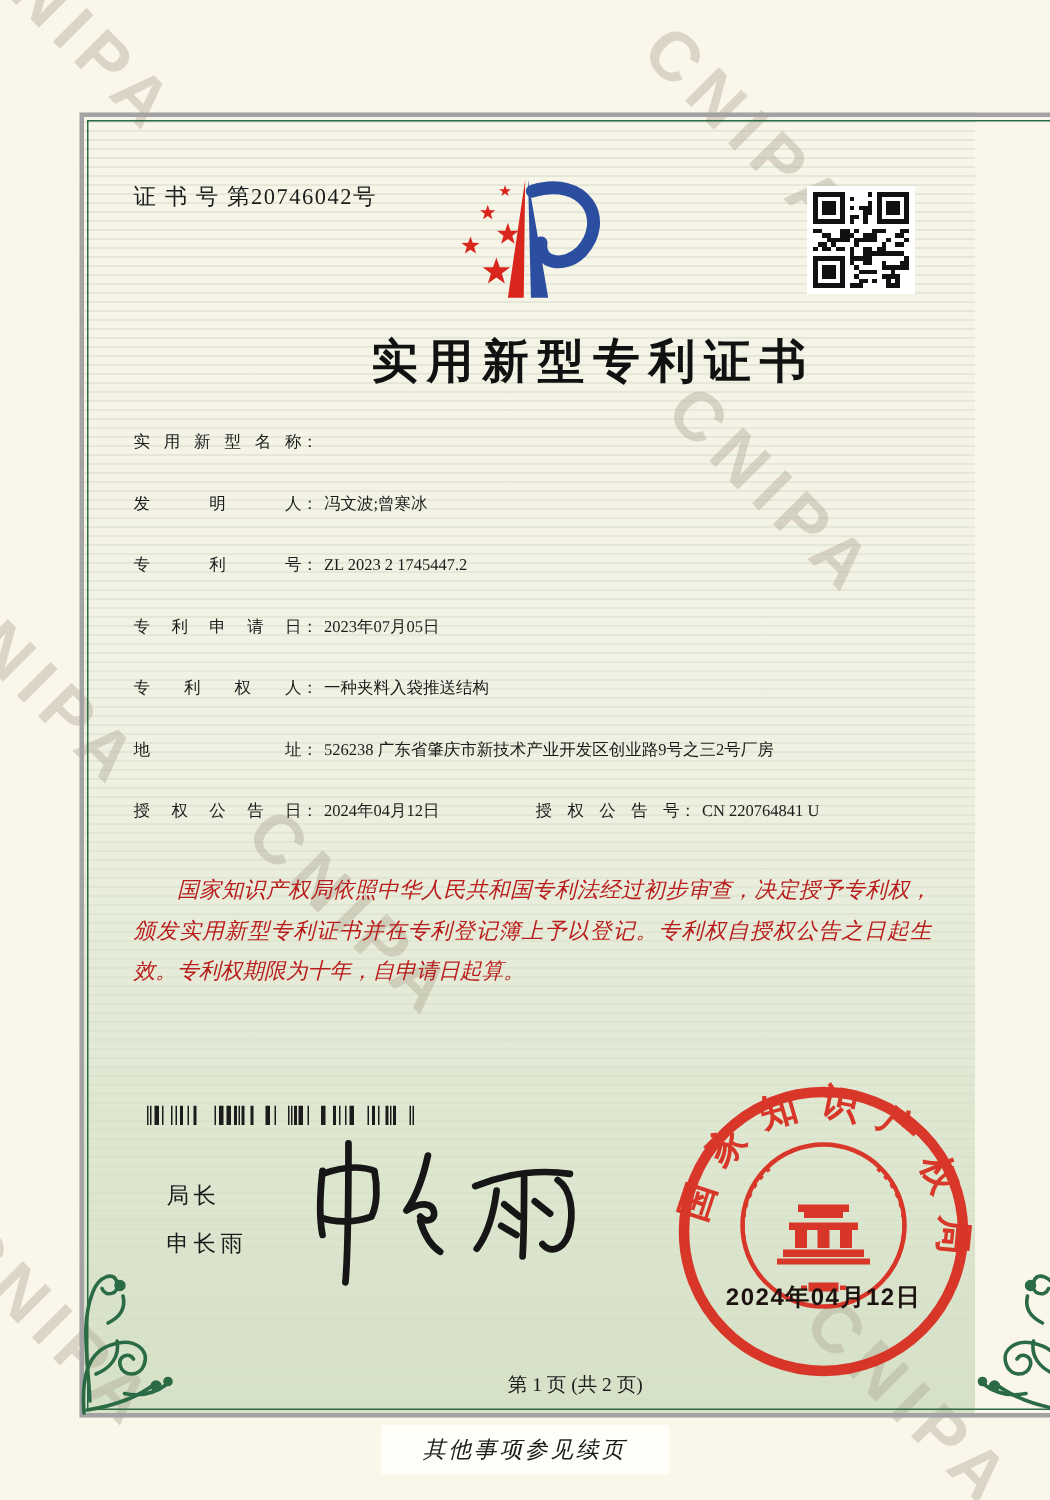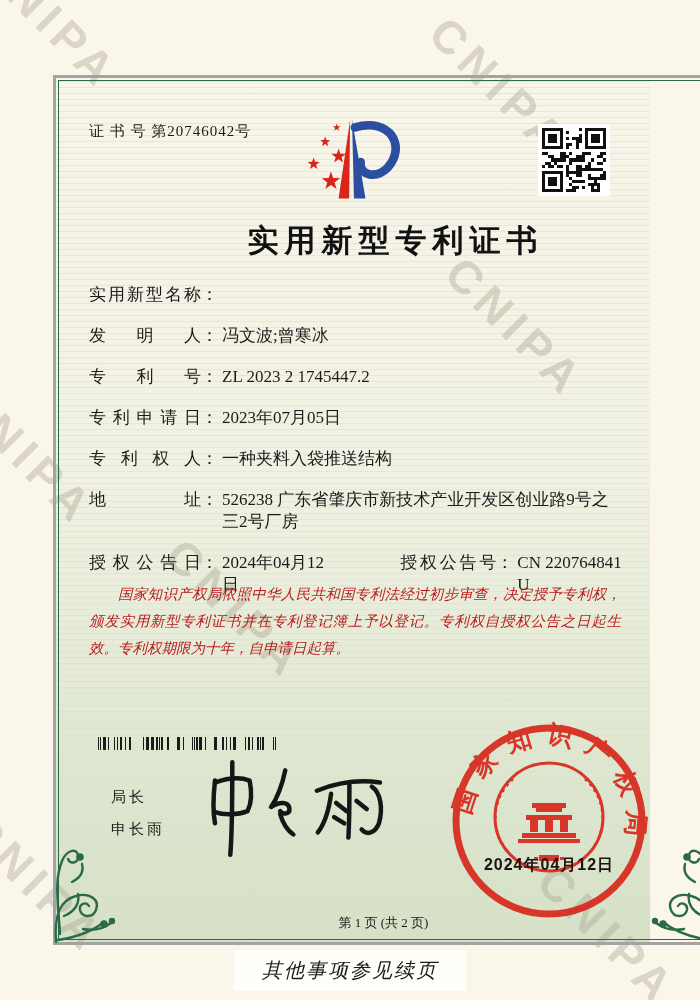--- a/index.html
+++ b/index.html
@@ -46,21 +46,21 @@
   .qr{
     position:absolute; left:482px; top:46px; width:72px; height:72px;
     background:#fff; padding:4px;
   }
   .title{
     position:absolute; left:12px; top:142px; width:100%; text-align:center;
     font-size:31px; font-weight:bold; letter-spacing:6px; color:#111;
   }
 
   
-  .fields{ position:absolute; left:33px; top:206px; width:540px; font-size:17px; }
+  .fields{ position:absolute; left:33px; top:206px; width:540px; font-size:11px; }
   .frow{ display:flex; margin-bottom:19px; line-height:22px; }
   .flabel{
     display:inline-block; width:112px; text-align:justify; text-align-last:justify;
     flex:0 0 112px;
   }
   .fcolon{ flex:0 0 auto; margin-right:4px; }
   .fvalue{ flex:1 1 auto; }
   .frow.last{ margin-bottom:0; }
   .pair2{ display:flex; margin-left:64px; }
   .flabel.small{ width:96px; flex:0 0 96px; }
@@ -93,21 +93,21 @@
     font-family:"Liberation Sans","DejaVu Sans",sans-serif;
     font-weight:bold; font-size:16px; color:#1d1210; letter-spacing:1px;
   }
 
   
   .page-num{
     position:absolute; left:0; top:836px; width:100%; text-align:center; font-size:13px;
   }
   .footer-note{
     position:absolute; left:50%; top:950px; transform:translateX(-50%); z-index:5;
-    background:#fffef8; padding:7px 28px; font-size:20px; font-style:italic;
+    background:#fffef8; padding:7px 28px; font-size:15px; font-style:italic;
     letter-spacing:2px; white-space:nowrap;
   }
 </style>
 </head>
 <body>
 
 <div class="page">
 
   <div class="frame-bg"></div>
 

